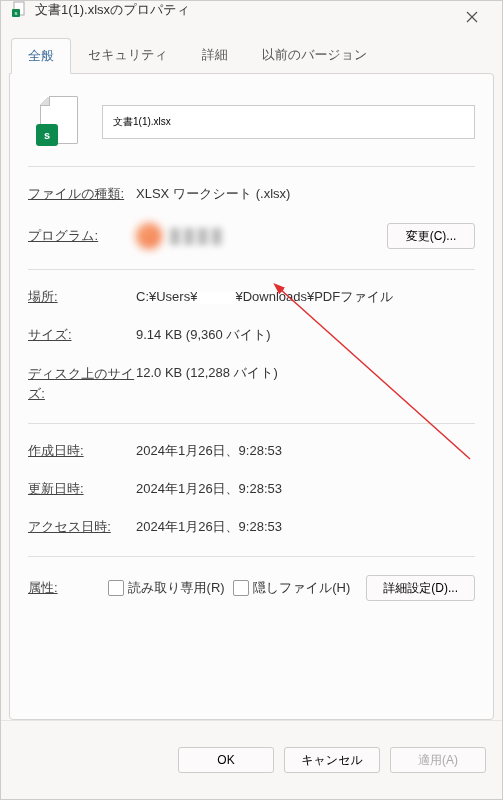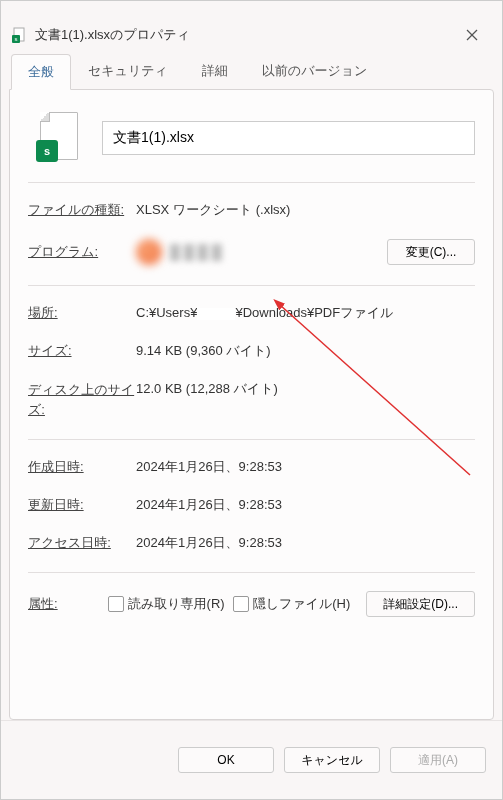--- a/index.html
+++ b/index.html
@@ -1,32 +1,32 @@
 <!DOCTYPE html>
 <html><head>
 <meta charset="utf-8">
 <style>
 * { box-sizing: border-box; margin: 0; padding: 0; }
 body { font-family: "Yu Gothic UI", "Meiryo", sans-serif; font-size: 13px; color: #333; background: #fff; width: 503px; height: 800px; position: relative; overflow: hidden; }
 .window { width: 503px; height: 800px; background: #f9f6f6; border: 1px solid #ccc; display: flex; flex-direction: column; }
-.titlebar { height: 36px; display: flex; align-items: center; padding: 0 10px; margin-top: 16px; }
+.titlebar { height: 36px; display: flex; padding: 0 10px; }
 .titlebar-icon { width: 16px; height: 16px; margin-right: 8px; position: relative; }
 .titlebar-icon svg { width: 16px; height: 16px; }
 .titlebar-text { flex: 1; font-size: 13px; color: #333; }
 .titlebar-close { width: 40px; height: 32px; display: flex; align-items: center; justify-content: center; cursor: pointer; font-size: 16px; color: #666; }
 .tabs { display: flex; padding: 0 10px; border-bottom: none; }
 .tab { padding: 8px 16px; font-size: 13px; color: #555; cursor: pointer; border: 1px solid transparent; }
 .tab.active { color: #3b6b9a; background: #fdfcfc; border: 1px solid #d8d4d4; border-bottom: 1px solid #fdfcfc; border-radius: 4px 4px 0 0; position: relative; top: 1px; z-index: 2; }
 .content { flex: 1; background: #fdfcfc; border: 1px solid #d8d4d4; margin: 0 8px; border-radius: 0 4px 4px 4px; padding: 22px 18px; position: relative; }
 .filerow { display: flex; align-items: center; gap: 18px; margin-bottom: 18px; }
 .fileicon { width: 48px; height: 52px; position: relative; margin-left: 8px; }
 .fileicon-page { width: 38px; height: 48px; border: 1px solid #bbb; background: #fff; border-radius: 1px; position: absolute; left: 4px; top: 0; }
 .fileicon-fold { position: absolute; left: 4px; top: 0; width: 10px; height: 10px; background: linear-gradient(135deg, #fff 50%, #ddd 50%); border-right: 1px solid #bbb; border-bottom: 1px solid #bbb; }
 .fileicon-badge { position: absolute; left: 0; bottom: 2px; width: 22px; height: 22px; background: #0d8a4e; border-radius: 3px; display: flex; align-items: center; justify-content: center; color: #fff; font-size: 11px; font-weight: bold; }
-.filename-input { flex: 1; height: 34px; border: 1px solid #ccc; padding: 2px 10px; font-size: 14px; background: #fff; }
+.filename-input { flex: 1; height: 34px; border: 1px solid #ccc; padding: 2px 10px; font-size: 10px; background: #fff; }
 .divider { height: 1px; background: #e2dede; margin: 10px 0 18px 0; }
 .row { display: flex; align-items: center; margin-bottom: 20px; }
 .row-label { width: 108px; color: #444; font-size: 13px; flex-shrink: 0; text-decoration: underline; }
 .row-value { flex: 1; color: #333; font-size: 13px; }
 .row-multiline { align-items: flex-start; }
 .row-multiline .row-label { line-height: 1.5; }
 .program-icon { width: 26px; height: 26px; border-radius: 50%; background: radial-gradient(circle at 40% 40%, #f9a070, #f07040); filter: blur(4px); margin-right: 8px; }
 .program-text { flex: 1; color: #bbb; filter: blur(3px); font-size: 14px; letter-spacing: 4px; }
 .btn { height: 26px; border: 1px solid #ccc; background: #fcfafa; padding: 0 16px; font-size: 12px; cursor: pointer; border-radius: 3px; min-width: 88px; }
 .attr-row { display: flex; align-items: center; gap: 8px; }

